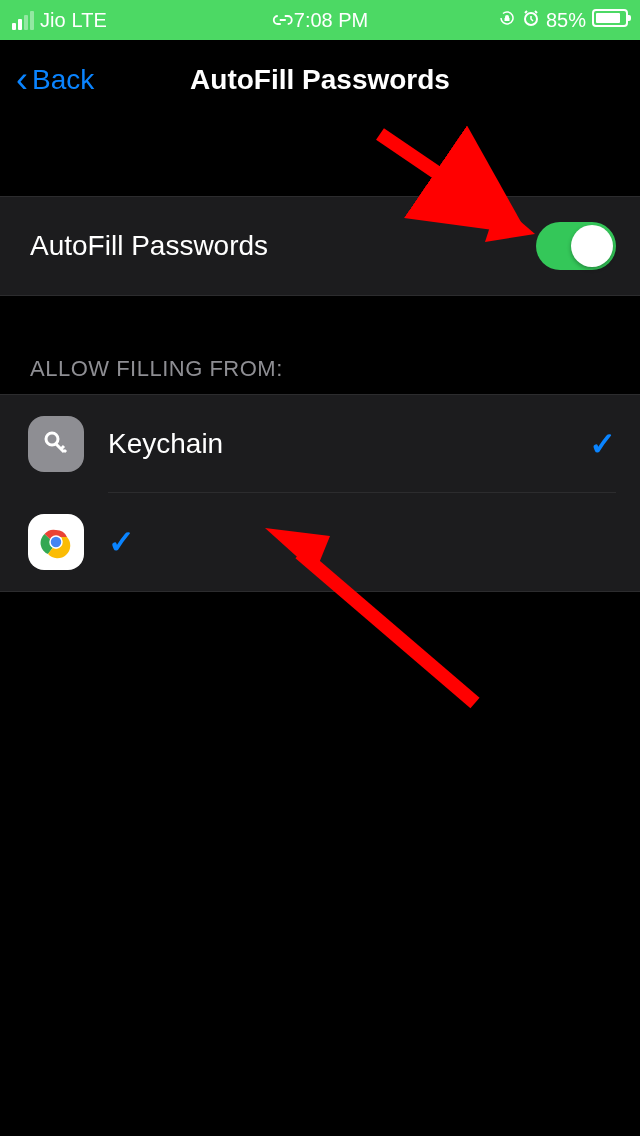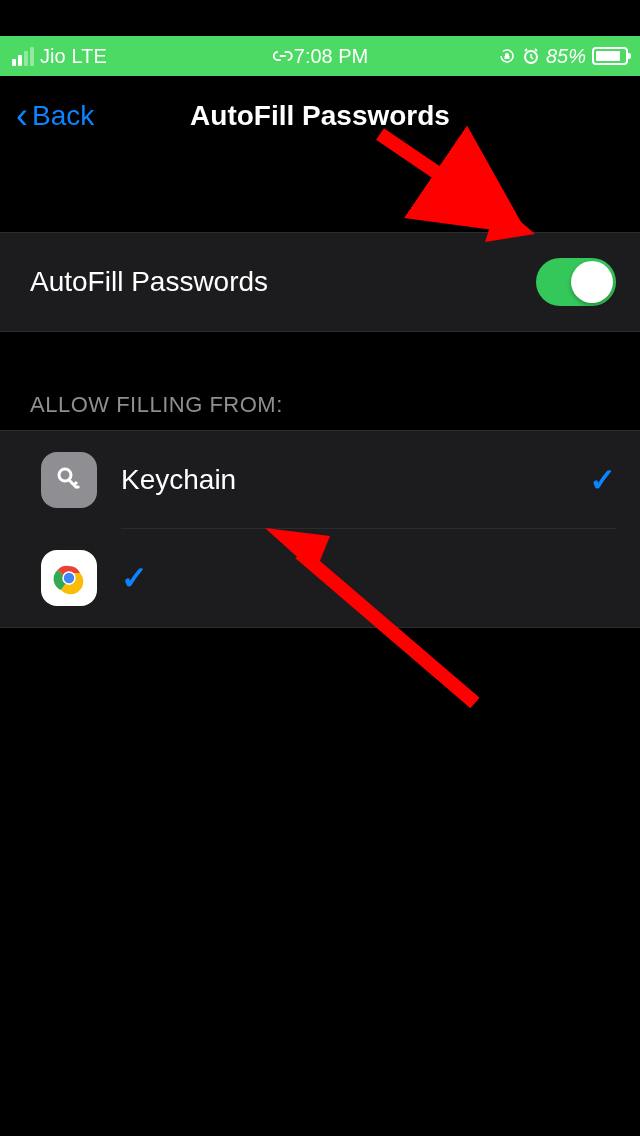--- a/index.html
+++ b/index.html
@@ -19,40 +19,38 @@
     .status-bar {
       height: 40px;
       background: #4cd964;
       display: flex;
       align-items: center;
       justify-content: space-between;
       padding: 0 12px;
       color: #fff;
       font-weight: 500;
       font-size: 20px;
-      margin-top: 36px;
     }
     .status-left {
       display: flex;
       align-items: center;
       gap: 6px;
     }
     .status-center {
       display: flex;
       align-items: center;
       gap: 0;
       position: absolute;
       left: 50%;
       transform: translateX(-50%);
     }
     .status-right {
       display: flex;
-      align-items: center;
+      align-items: flex-start;
       gap: 6px;
-      font-style: italic;
     }
     .signal-bars {
       display: flex;
       align-items: flex-end;
       gap: 2px;
     }
     .signal-bar {
       width: 4px;
       background: rgba(255,255,255,0.4);
       border-radius: 1px;
@@ -160,21 +158,21 @@
       border-radius: 13px;
     }
     .list-group {
       background: #1c1c1e;
       border-top: 1px solid #2c2c2e;
       border-bottom: 1px solid #2c2c2e;
     }
     .list-row {
       display: flex;
       align-items: center;
-      padding: 0 24px 0 41px;
+      padding: 0 24px 0 28px;
       height: 98px;
       cursor: pointer;
     }
     .list-row:not(:last-child) .row-content {
       border-bottom: 1px solid #2c2c2e;
     }
     .row-content {
       display: flex;
       align-items: center;
       flex: 1;

